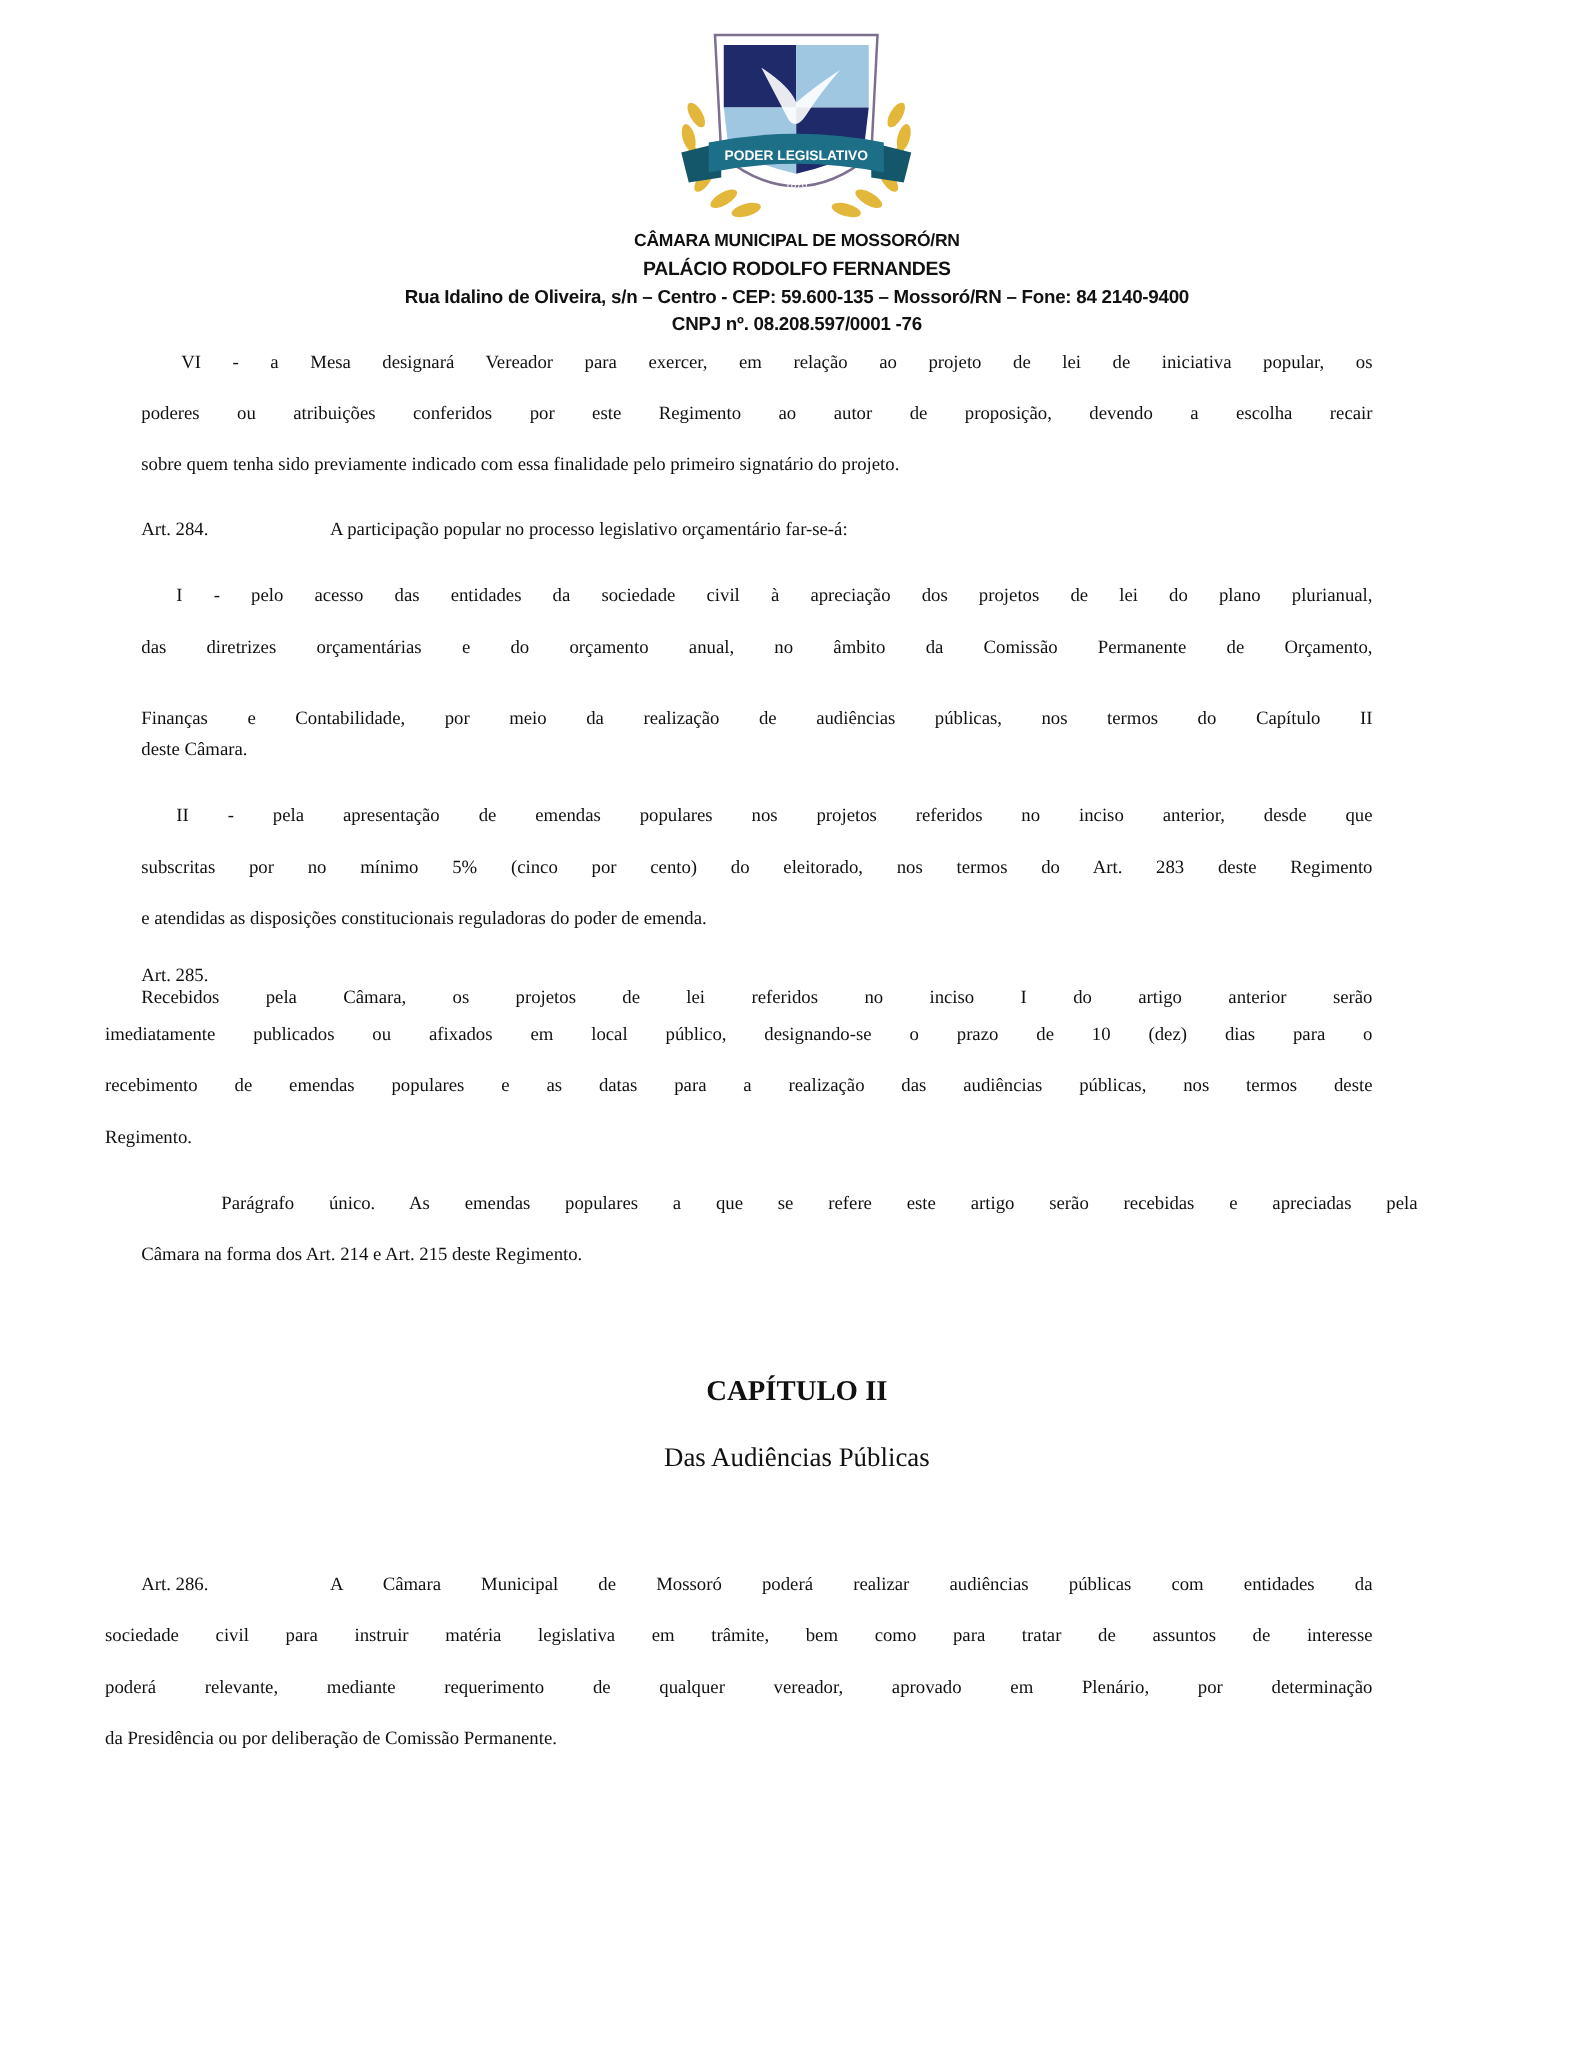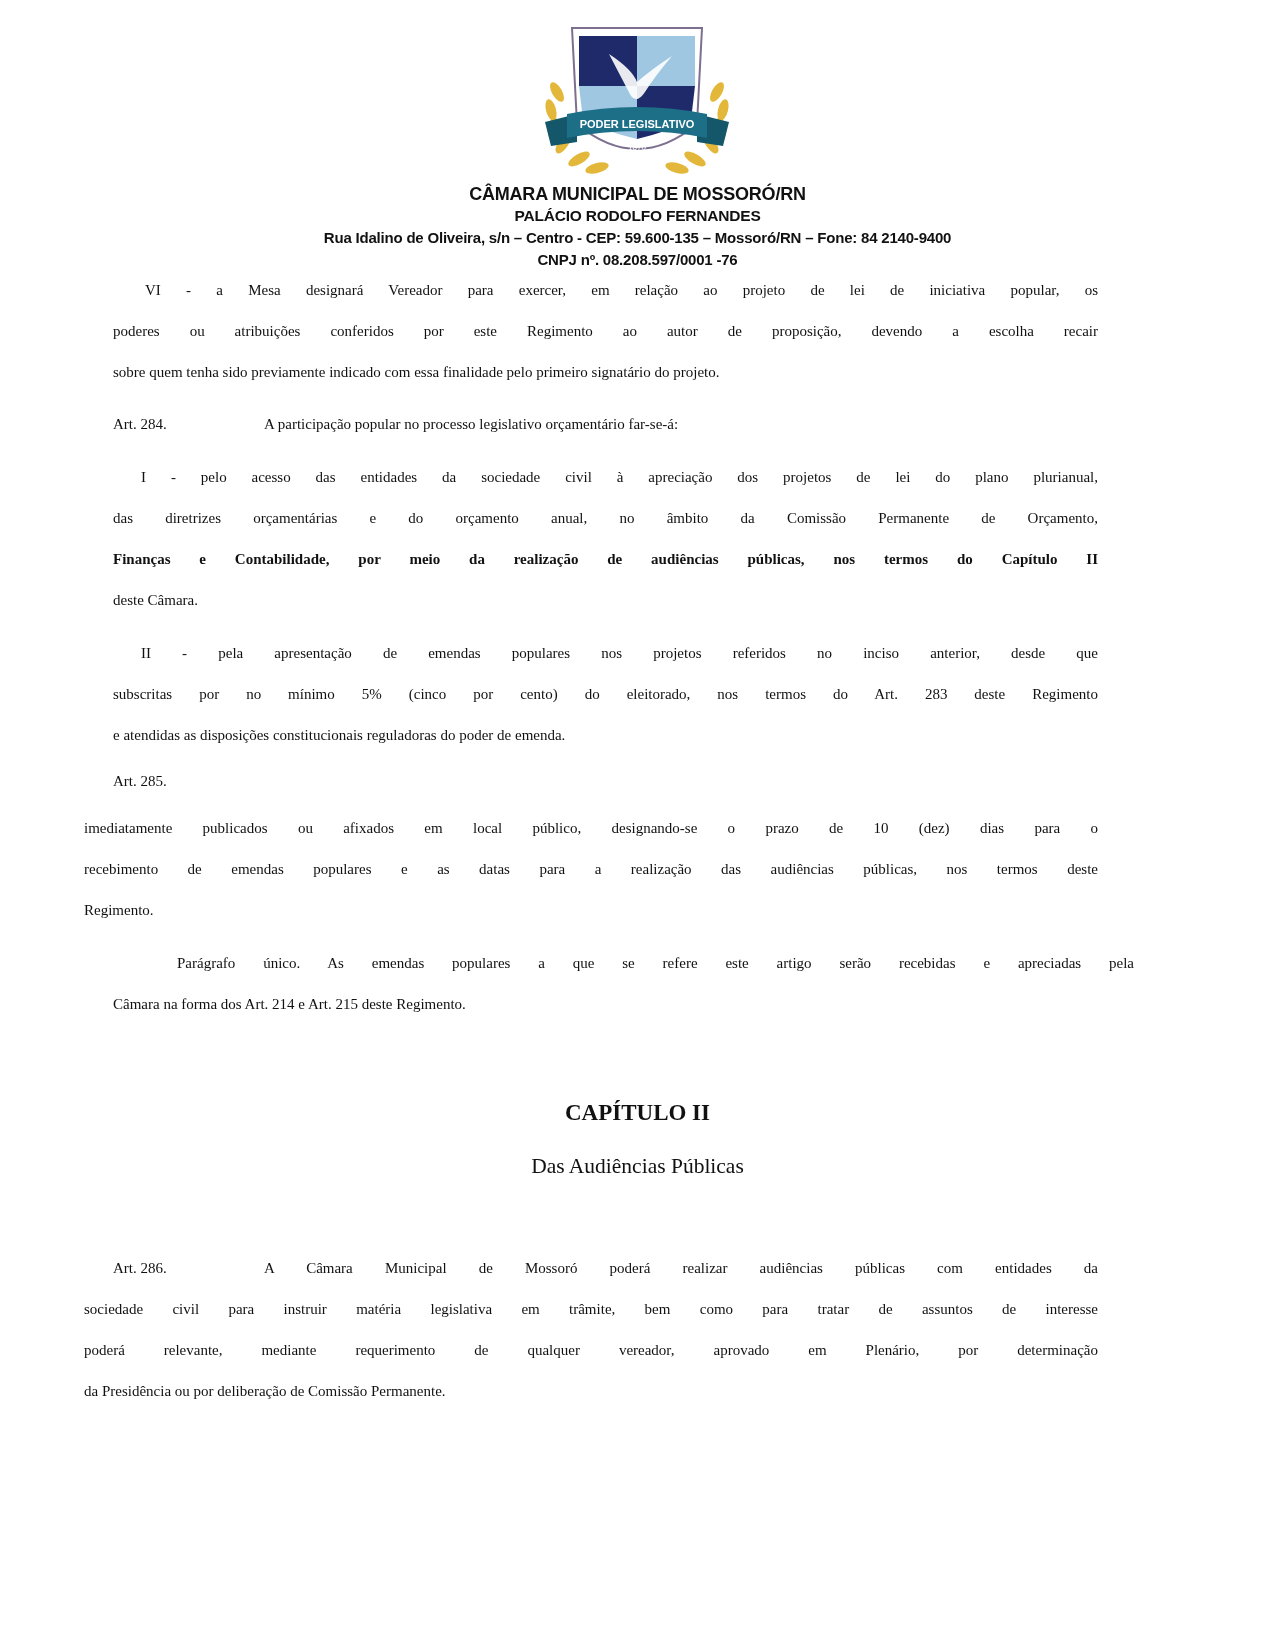--- a/index.html
+++ b/index.html
@@ -4,21 +4,21 @@
 <style>
   html, body { margin: 0; padding: 0; background: #ffffff; }
   body {
     width: 1275px; height: 1651px; position: relative; overflow: hidden;
     font-family: "Liberation Serif", "DejaVu Serif", serif; color: #111;
   }
   .logo { position: absolute; left: 537px; top: 14px; width: 200px; height: 168px; }
   .hdr { position: absolute; left: 0; width: 1275px; text-align: center;
          font-family: "Liberation Sans", "DejaVu Sans", sans-serif; font-weight: bold;
          color: #111; letter-spacing: -0.2px; }
-  .hdr1 { top: 184px; font-size: 18px; }
+  .hdr1 { top: 184px; font-size: 14px; }
   .hdr2 { top: 207px; font-size: 15.5px; }
   .hdr3 { top: 229px; font-size: 15px; }
   .hdr4 { top: 251px; font-size: 15px; }
   .line { position: absolute; font-size: 15px; white-space: nowrap; }
   .just { text-align: justify; text-align-last: justify; }
   .art-label { display: inline-block; width: 151px; }
 
   .chapter { position: absolute; left: 0; width: 1275px; text-align: center; }
 </style>
 </head>
@@ -67,29 +67,30 @@
 <div class="line just" style="left:145px; width:953px; top:282px;">VI - a Mesa designará Vereador para exercer, em relação ao projeto de lei de iniciativa popular, os</div>
 <div class="line just" style="left:113px; width:985px; top:323px;">poderes ou atribuições conferidos por este Regimento ao autor de proposição, devendo a escolha recair</div>
 <div class="line" style="left:113px; top:364px;">sobre quem tenha sido previamente indicado com essa finalidade pelo primeiro signatário do projeto.</div>
 
 <div class="line" style="left:113px; top:416px;">
   <span class="art-label">Art. 284.</span><span>A participação popular no processo legislativo orçamentário far-se-á:</span>
 </div>
 
 <div class="line just" style="left:141px; width:957px; top:469px;">I - pelo acesso das entidades da sociedade civil à apreciação dos projetos de lei do plano plurianual,</div>
 <div class="line just" style="left:113px; width:985px; top:510px;">das diretrizes orçamentárias e do orçamento anual, no âmbito da Comissão Permanente de Orçamento,</div>
-<div class="line just" style="left:113px; width:985px; top:551px;font-weight:bold;">Finanças e Contabilidade, por meio da realização de audiências públicas, nos termos do Capítulo II</div>
+<div class="line just" style="left:113px; width:985px; top:567px;">Finanças e Contabilidade, por meio da realização de audiências públicas, nos termos do Capítulo II</div>
 <div class="line" style="left:113px; top:592px;">deste Câmara.</div>
 
 <div class="line just" style="left:141px; width:957px; top:645px;">II - pela apresentação de emendas populares nos projetos referidos no inciso anterior, desde que</div>
 <div class="line just" style="left:113px; width:985px; top:686px;">subscritas por no mínimo 5% (cinco por cento) do eleitorado, nos termos do Art. 283 deste Regimento</div>
 <div class="line" style="left:113px; top:727px;">e atendidas as disposições constitucionais reguladoras do poder de emenda.</div>
 
 <div class="line" style="left:113px; width:985px; top:773px; display:flex;flex-direction:column;">
   <span class="art-label" style="flex:none;">Art. 285.</span>
+    <span class="just" style="flex:1; display:block;">Recebidos pela Câmara, os projetos de lei referidos no inciso I do artigo anterior serão</span>
 </div>
 <div class="line just" style="left:84px; width:1014px; top:820px;">imediatamente publicados ou afixados em local público, designando-se o prazo de 10 (dez) dias para o</div>
 <div class="line just" style="left:84px; width:1014px; top:861px;">recebimento de emendas populares e as datas para a realização das audiências públicas, nos termos deste</div>
 <div class="line" style="left:84px; top:902px;">Regimento.</div>
 
 <div class="line just" style="left:141px; width:957px; top:955px;margin-left:36px;">Parágrafo único. As emendas populares a que se refere este artigo serão recebidas e apreciadas pela</div>
 <div class="line" style="left:113px; top:996px;">Câmara na forma dos Art. 214 e Art. 215 deste Regimento.</div>
 
 <div class="chapter" style="top:1100px; font-size:23px; font-weight:bold;">CAPÍTULO II</div>
 <div class="chapter" style="top:1154px; font-size:21.5px;">Das Audiências Públicas</div>

